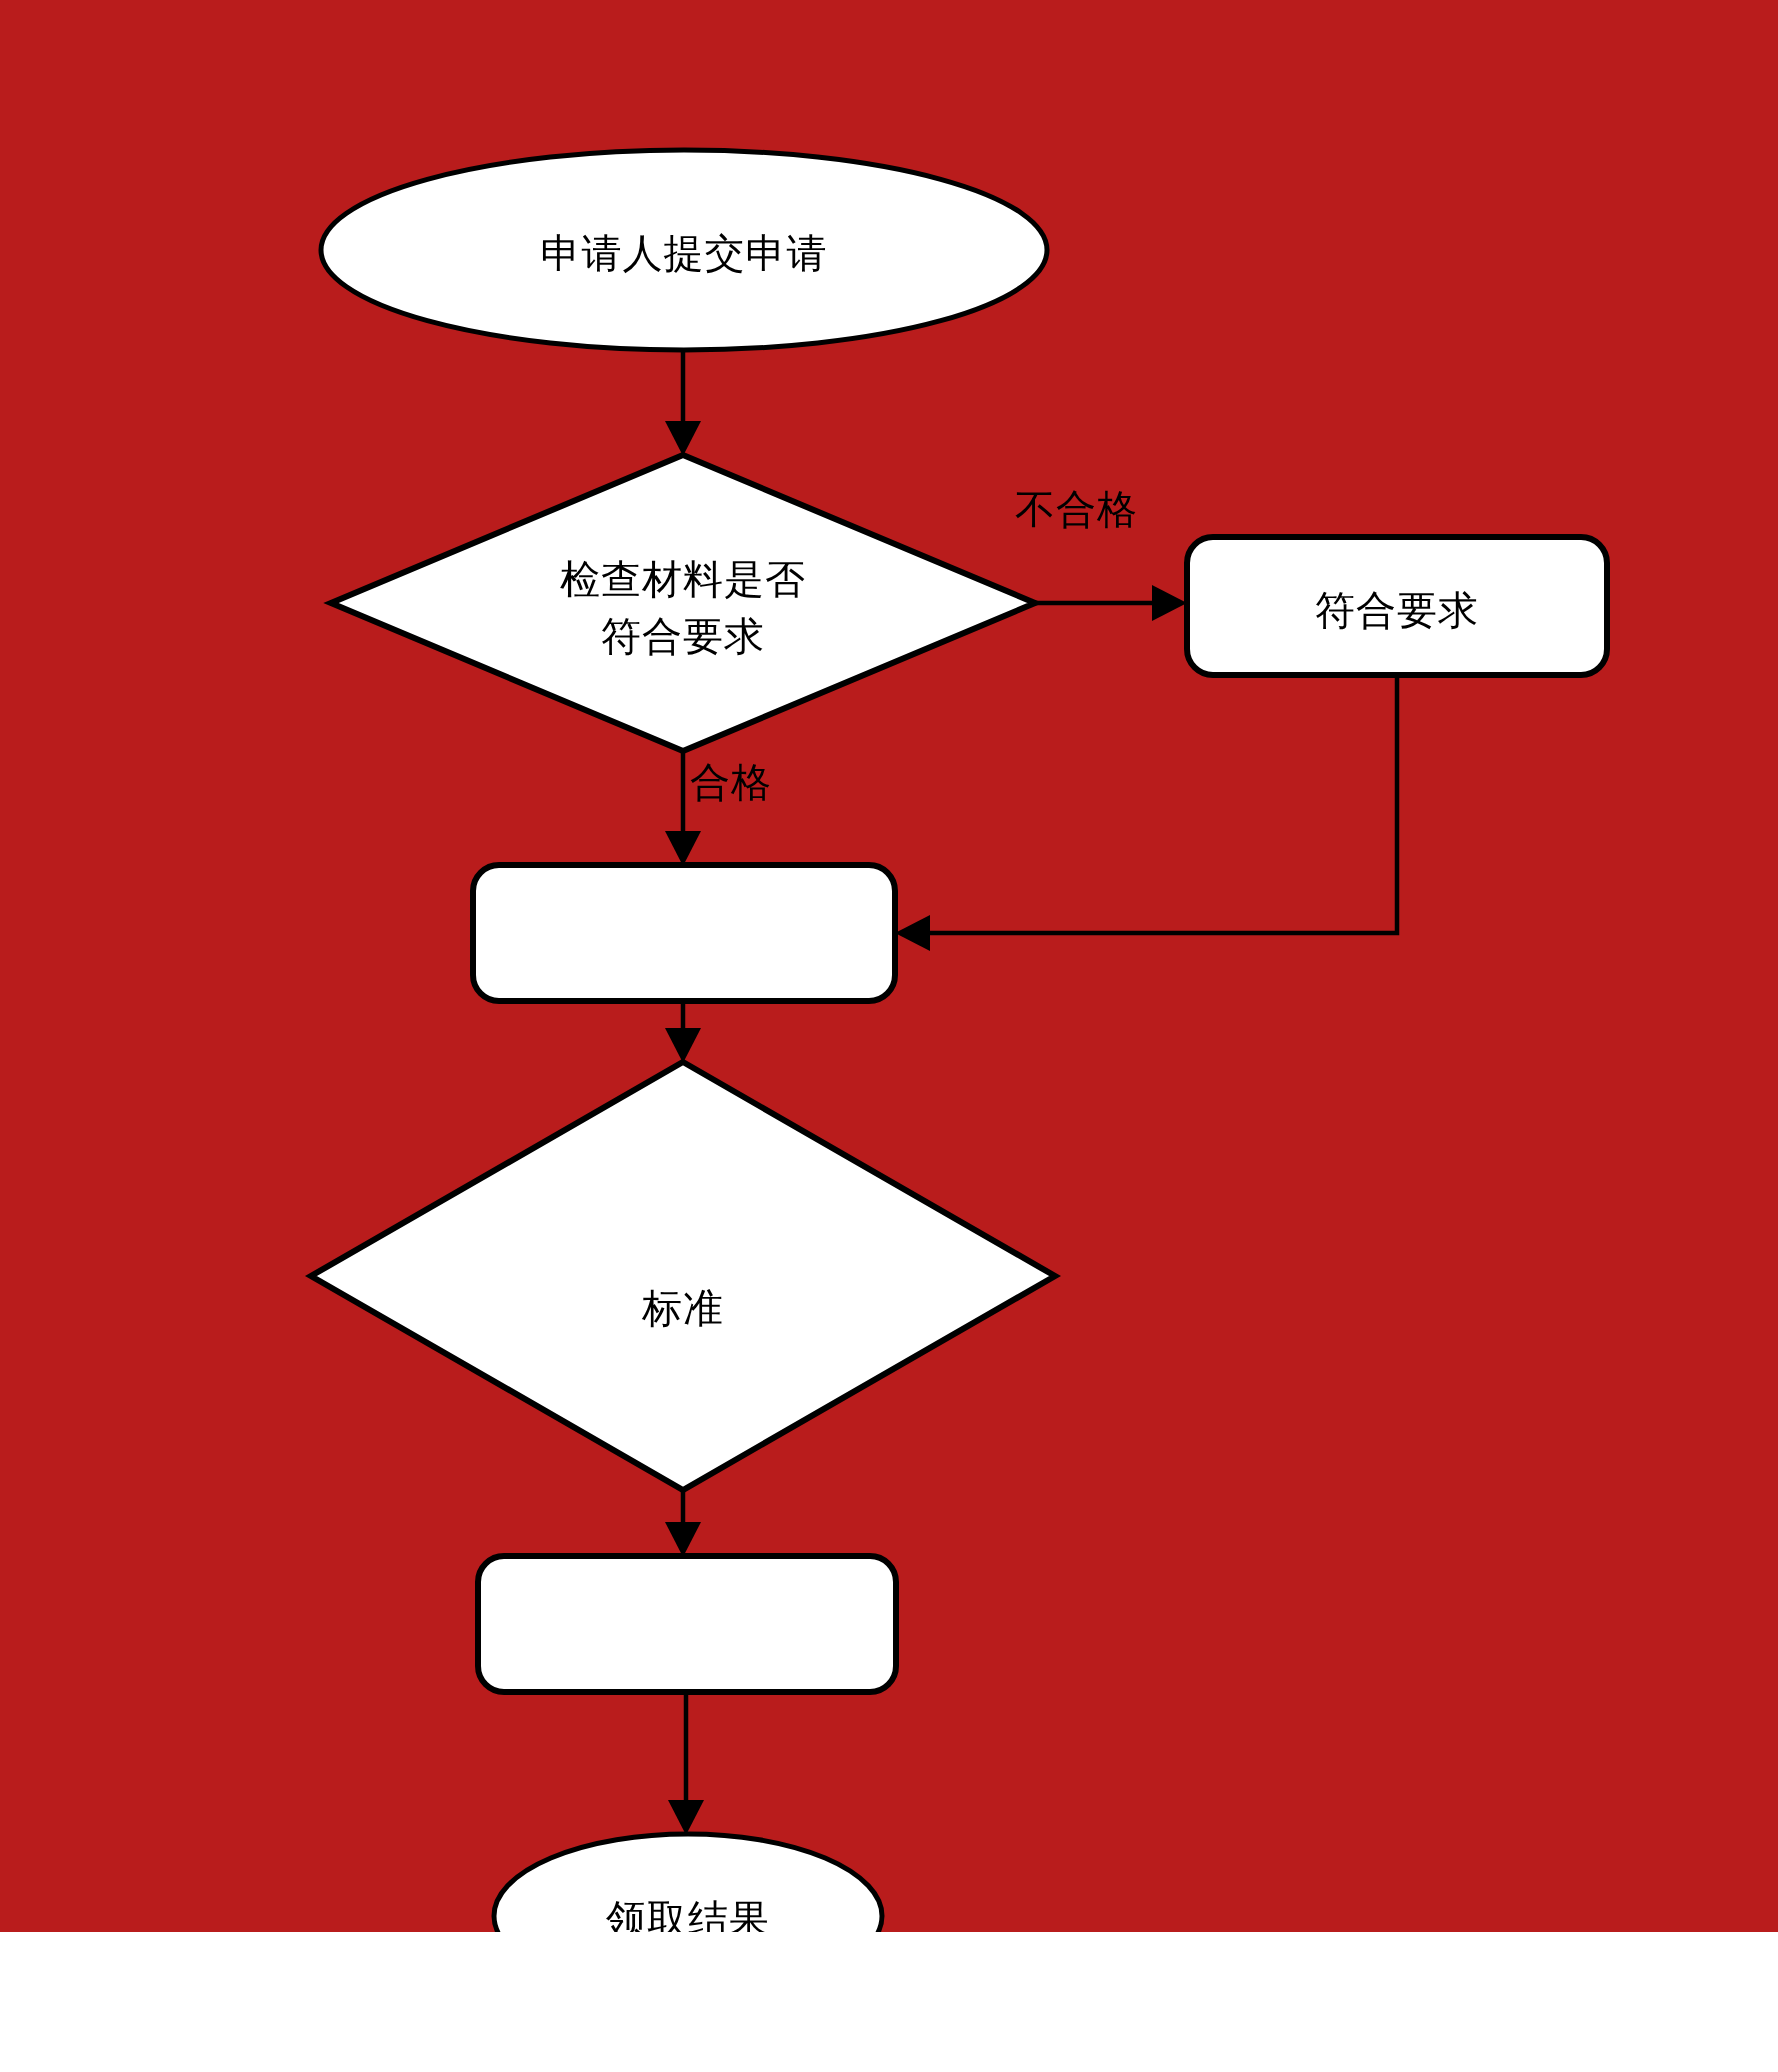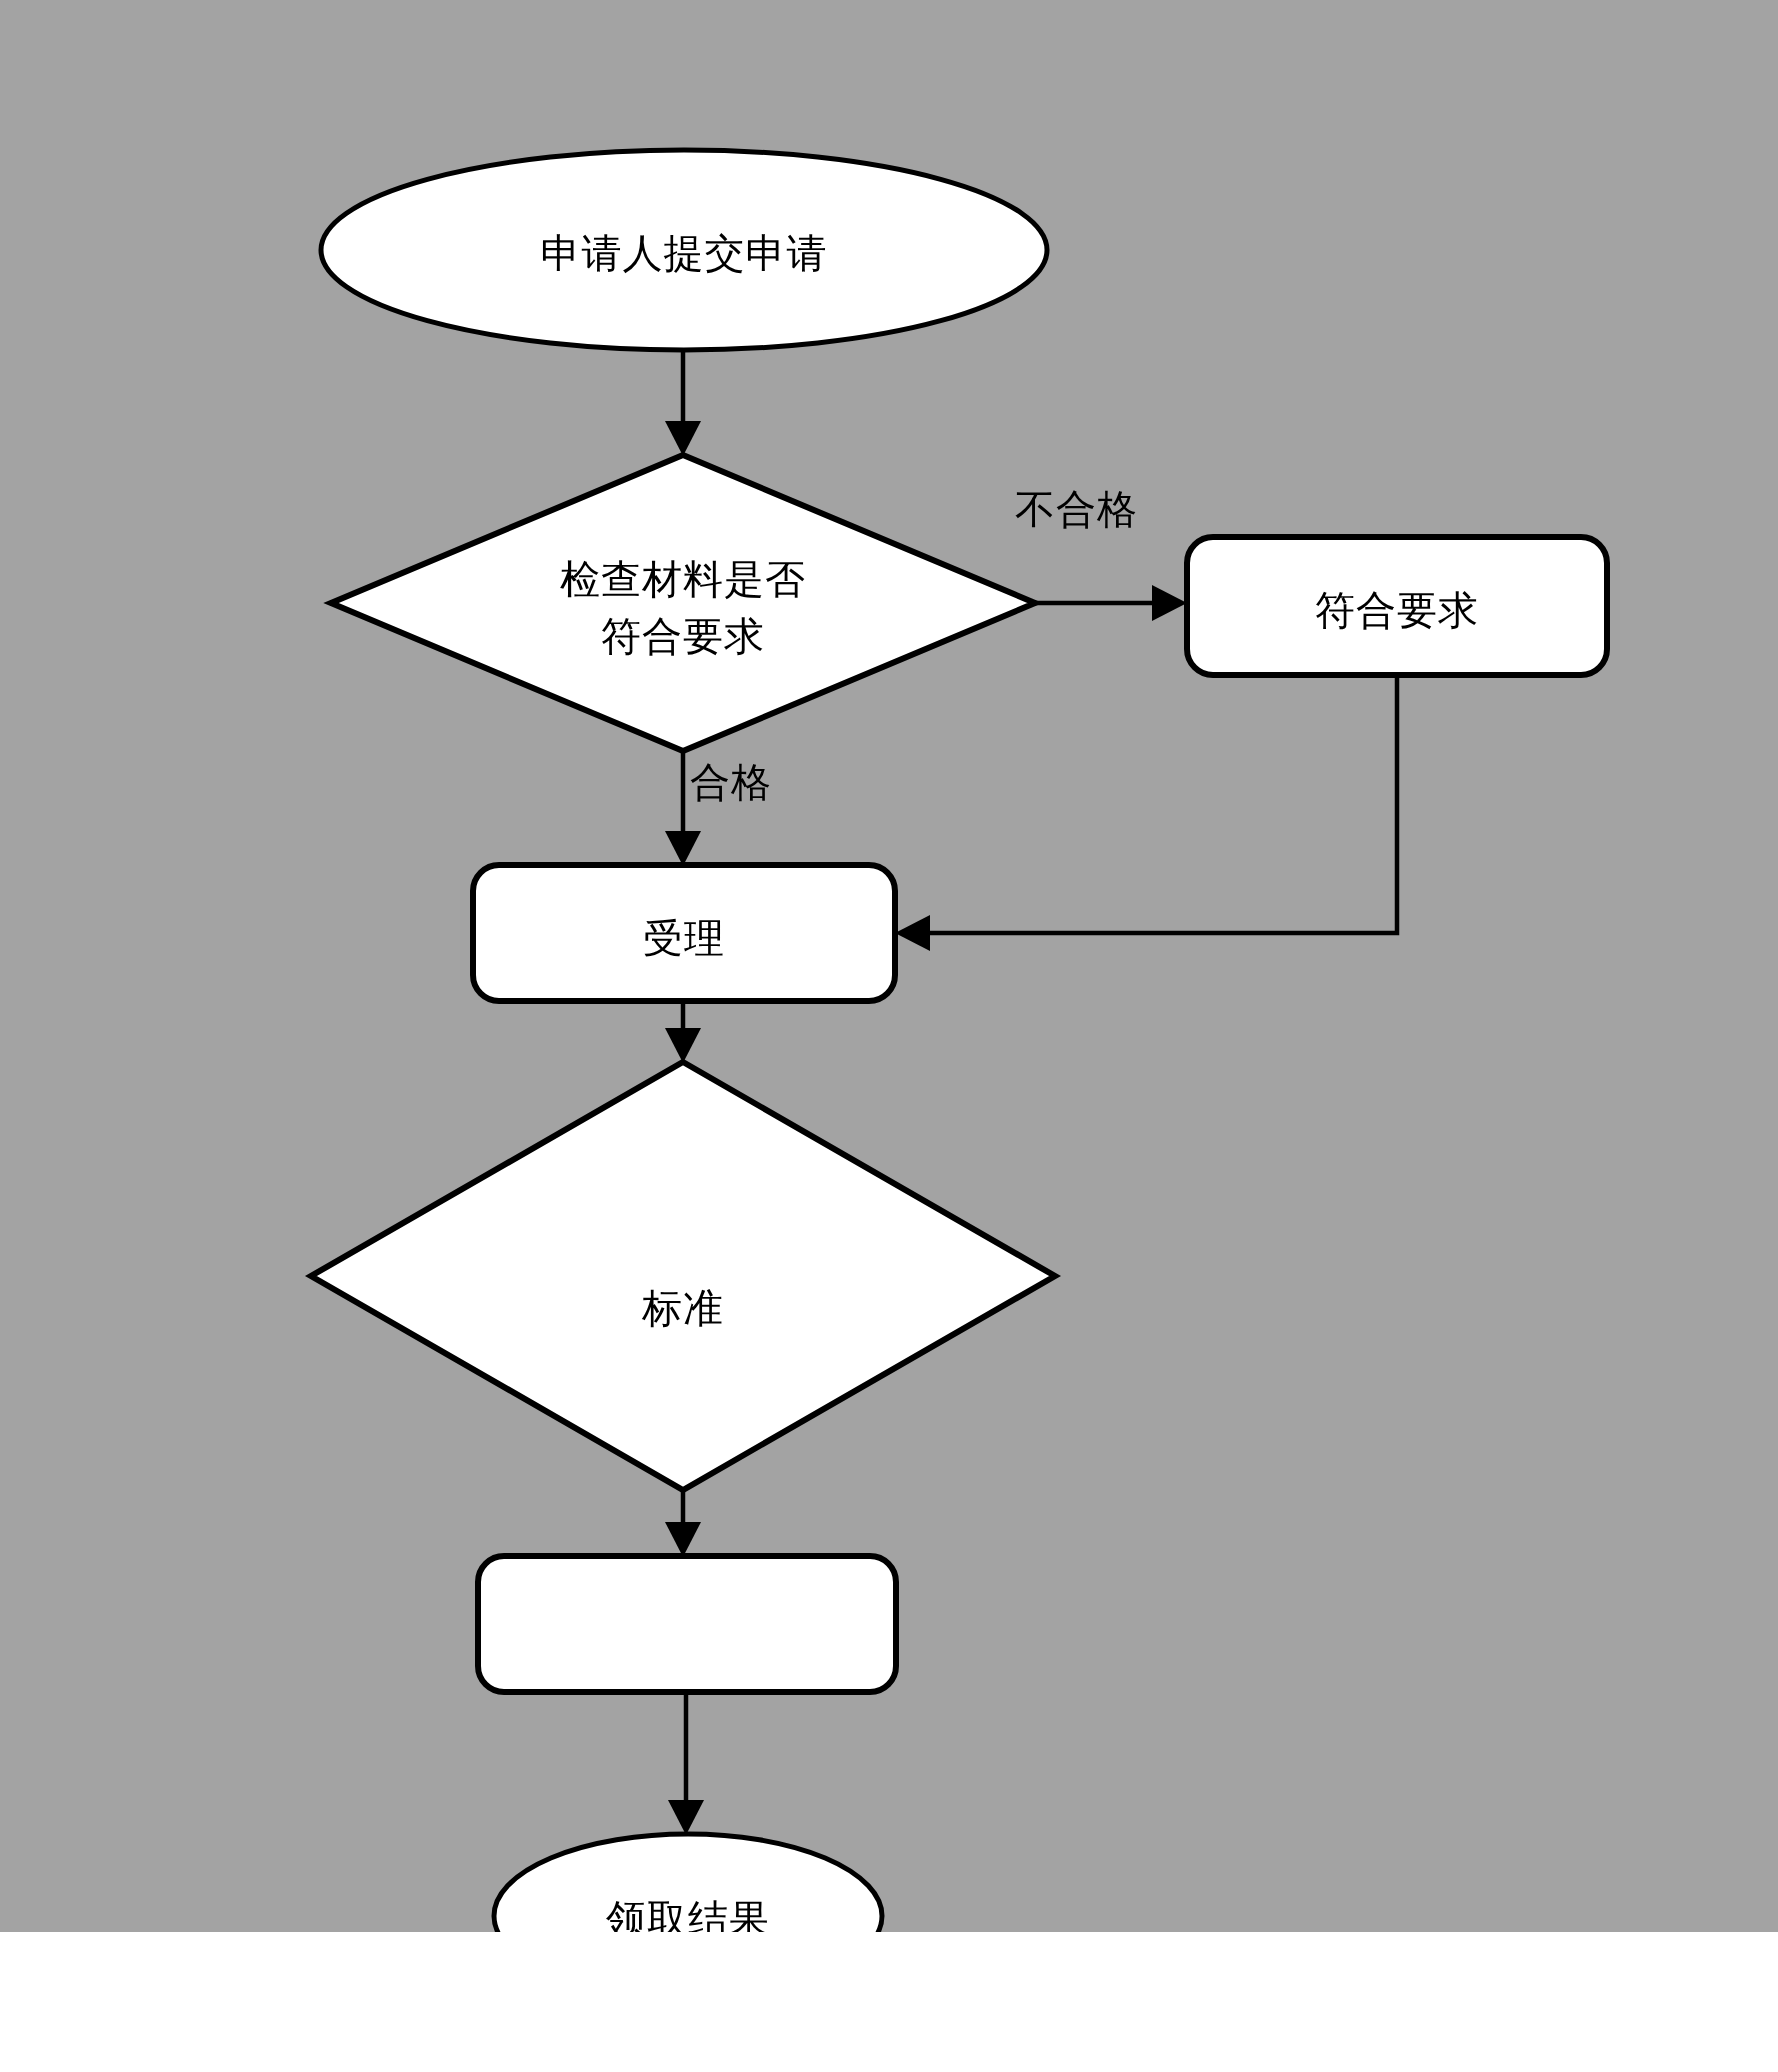--- a/index.html
+++ b/index.html
@@ -8,21 +8,21 @@
     padding: 0;
     background: #ffffff;
   }
   body {
     font-family: "Liberation Serif", "DejaVu Serif", serif;
   }
   #flow-root {
     position: relative;
     width: 1778px;
     height: 1932px;
-    background: #a3a3a3;
+    background: #b91c1c;
     overflow: hidden;
   }
   #flow-svg {
     position: absolute;
     left: 0;
     top: 0;
     width: 1778px;
     height: 2072px;
   }
   .shape-outline {
@@ -127,21 +127,20 @@
 
   </svg>
 
   <div class="node-text" style="left:324px; top:226px; width:720px;">申请人提交申请</div>
 
   <div class="node-text" style="left:423px; top:552px; width:520px;">检查材料是否</div>
   <div class="node-text" style="left:423px; top:609px; width:520px;">符合要求</div>
 
   <div class="node-text" style="left:1187px; top:583px; width:420px;">符合要求</div>
 
-  <div class="node-text" style="left:473px; top:911px; width:422px;">受理</div>
 
   <div class="node-text" style="left:423px; top:1281px; width:520px;">标准</div>
 
 
   <div class="node-text" style="left:494px; top:1892px; width:388px;">领取结果</div>
 
   <div class="edge-label" style="left:1015px; top:485px;">不合格</div>
 
   <div class="edge-label" style="left:690px; top:758px;">合格</div>
 

